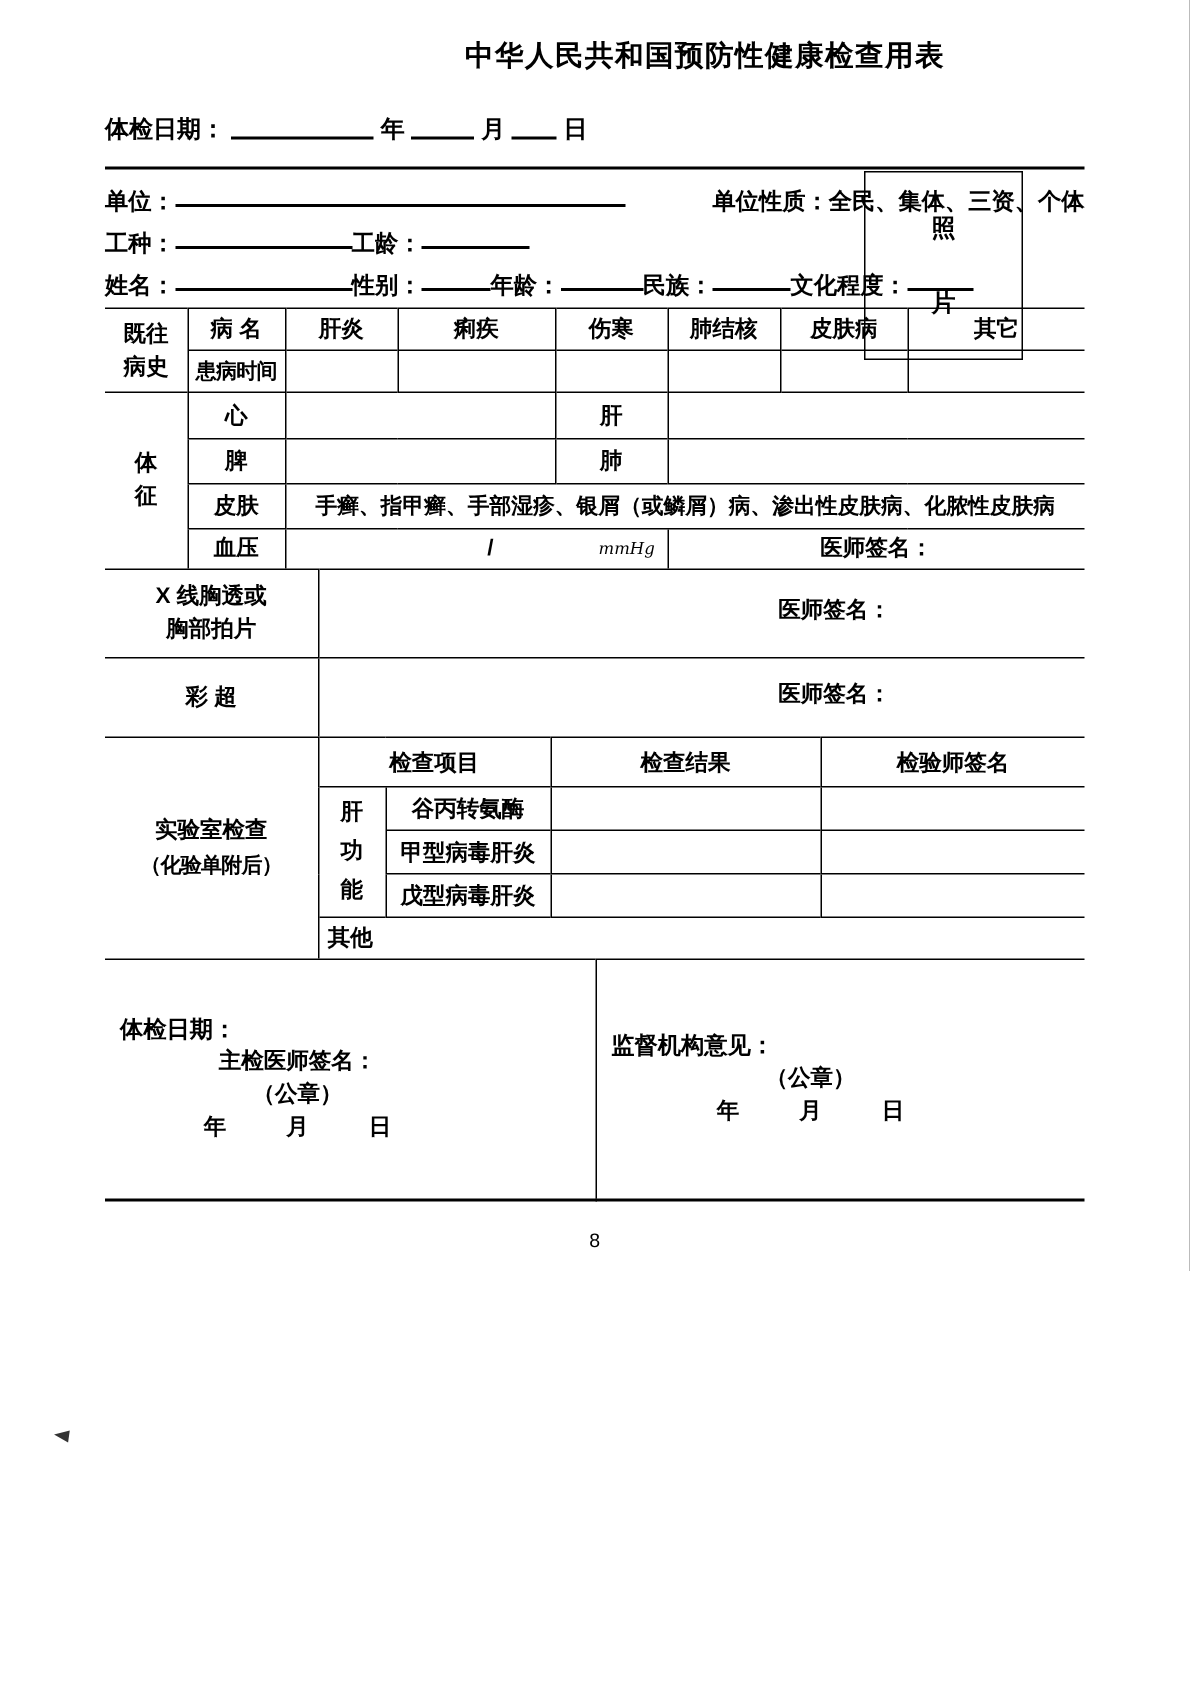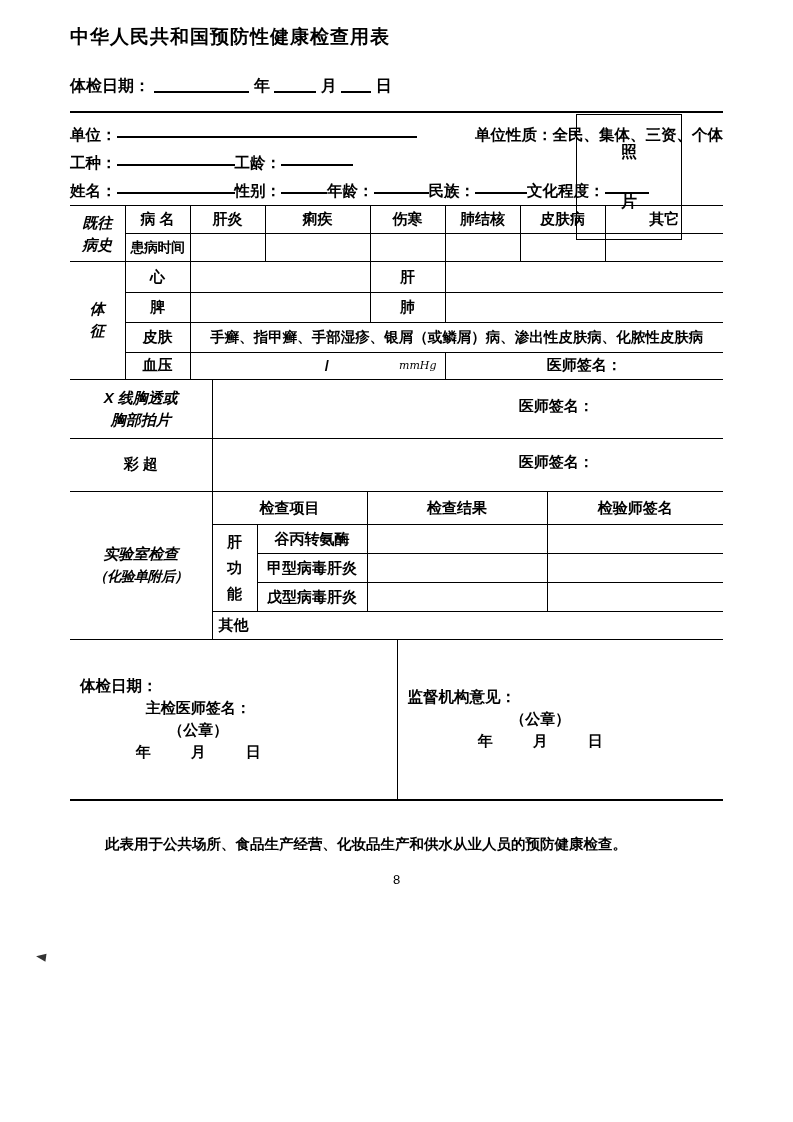--- a/index.html
+++ b/index.html
@@ -10,21 +10,21 @@
   }
   .content{position:absolute;left:70px;top:0;width:653px;}
 
   
   .serial-row{margin-top:100px;font-size:16px;font-weight:bold;}
   .blank{display:inline-block;border-bottom:2px solid #000;height:15px;vertical-align:-2px;}
   .w62{width:62px;} .w95{width:95px;} .w42{width:42px;} .w30{width:30px;}
   .w300{width:300px;} .w118{width:118px;} .w46{width:46px;} .w55{width:55px;}
   .w52{width:52px;} .w44{width:44px;} .w72{width:72px;}
 
-  .title-block{width:560px;text-align:left;}
+  .title-block{width:560px;text-align:right;}
   .title1{margin-top:24px;font-size:19px;font-weight:bold;letter-spacing:1px;}
   .title2{margin-top:4px;font-size:27px;font-weight:bold;letter-spacing:2px;}
 
   .photo-box{
     position:absolute;left:576px;top:114px;width:106px;height:126px;
     border:1.5px solid #000;display:flex;flex-direction:column;
     justify-content:space-around;align-items:center;
     font-size:16px;font-weight:bold;padding:12px 0;box-sizing:border-box;
   }
 
@@ -38,21 +38,21 @@
 
   
   table.tbl{border-collapse:collapse;table-layout:fixed;width:653px;
     font-size:15px;font-weight:bold;}
   table.tbl td{padding:0;text-align:center;vertical-align:middle;overflow:hidden;}
   .bl{border-left:1px solid #000;}
   .bt{border-top:1px solid #000;}
   #tbl-history{border-top:1px solid #000;}
   #tbl-imaging,#tbl-lab,#tbl-conclusion{border-top:1.5px solid #000;}
   #tbl-conclusion{border-bottom:2.5px solid #000;}
-  .two-line{line-height:22px;font-style:italic;}
+  .two-line{line-height:22px;}
   .v-chars span{display:block;line-height:26px;}
   .small-cell{font-size:14px;letter-spacing:-0.5px;}
   .skin-text{font-size:14.5px;letter-spacing:0;}
 
   .bp-value{display:flex;justify-content:flex-end;align-items:center;
     height:100%;padding-right:8px;box-sizing:border-box;}
   .bp-unit{font-family:"DejaVu Serif",serif;font-style:italic;
     font-weight:normal;font-size:11px;margin-left:70px;}
 
   .sign-cell-br{display:flex;align-items:flex-end;height:100%;
@@ -297,19 +297,18 @@
               <div class="date-line">
                 <span>年</span><span>月</span><span>日</span>
               </div>
             </div>
           </div>
         </td>
       </tr>
     </tbody>
       </table>
 
-    <div class="footer-note">此表用于公共场所、食品生产经营、化妆品生产和供水从业人员的预防健康检查。</div>
     <div class="page-num">8</div>
 
   </div>
 
   <span class="stray-mark"></span>
 </div>
 
 </body></html>

